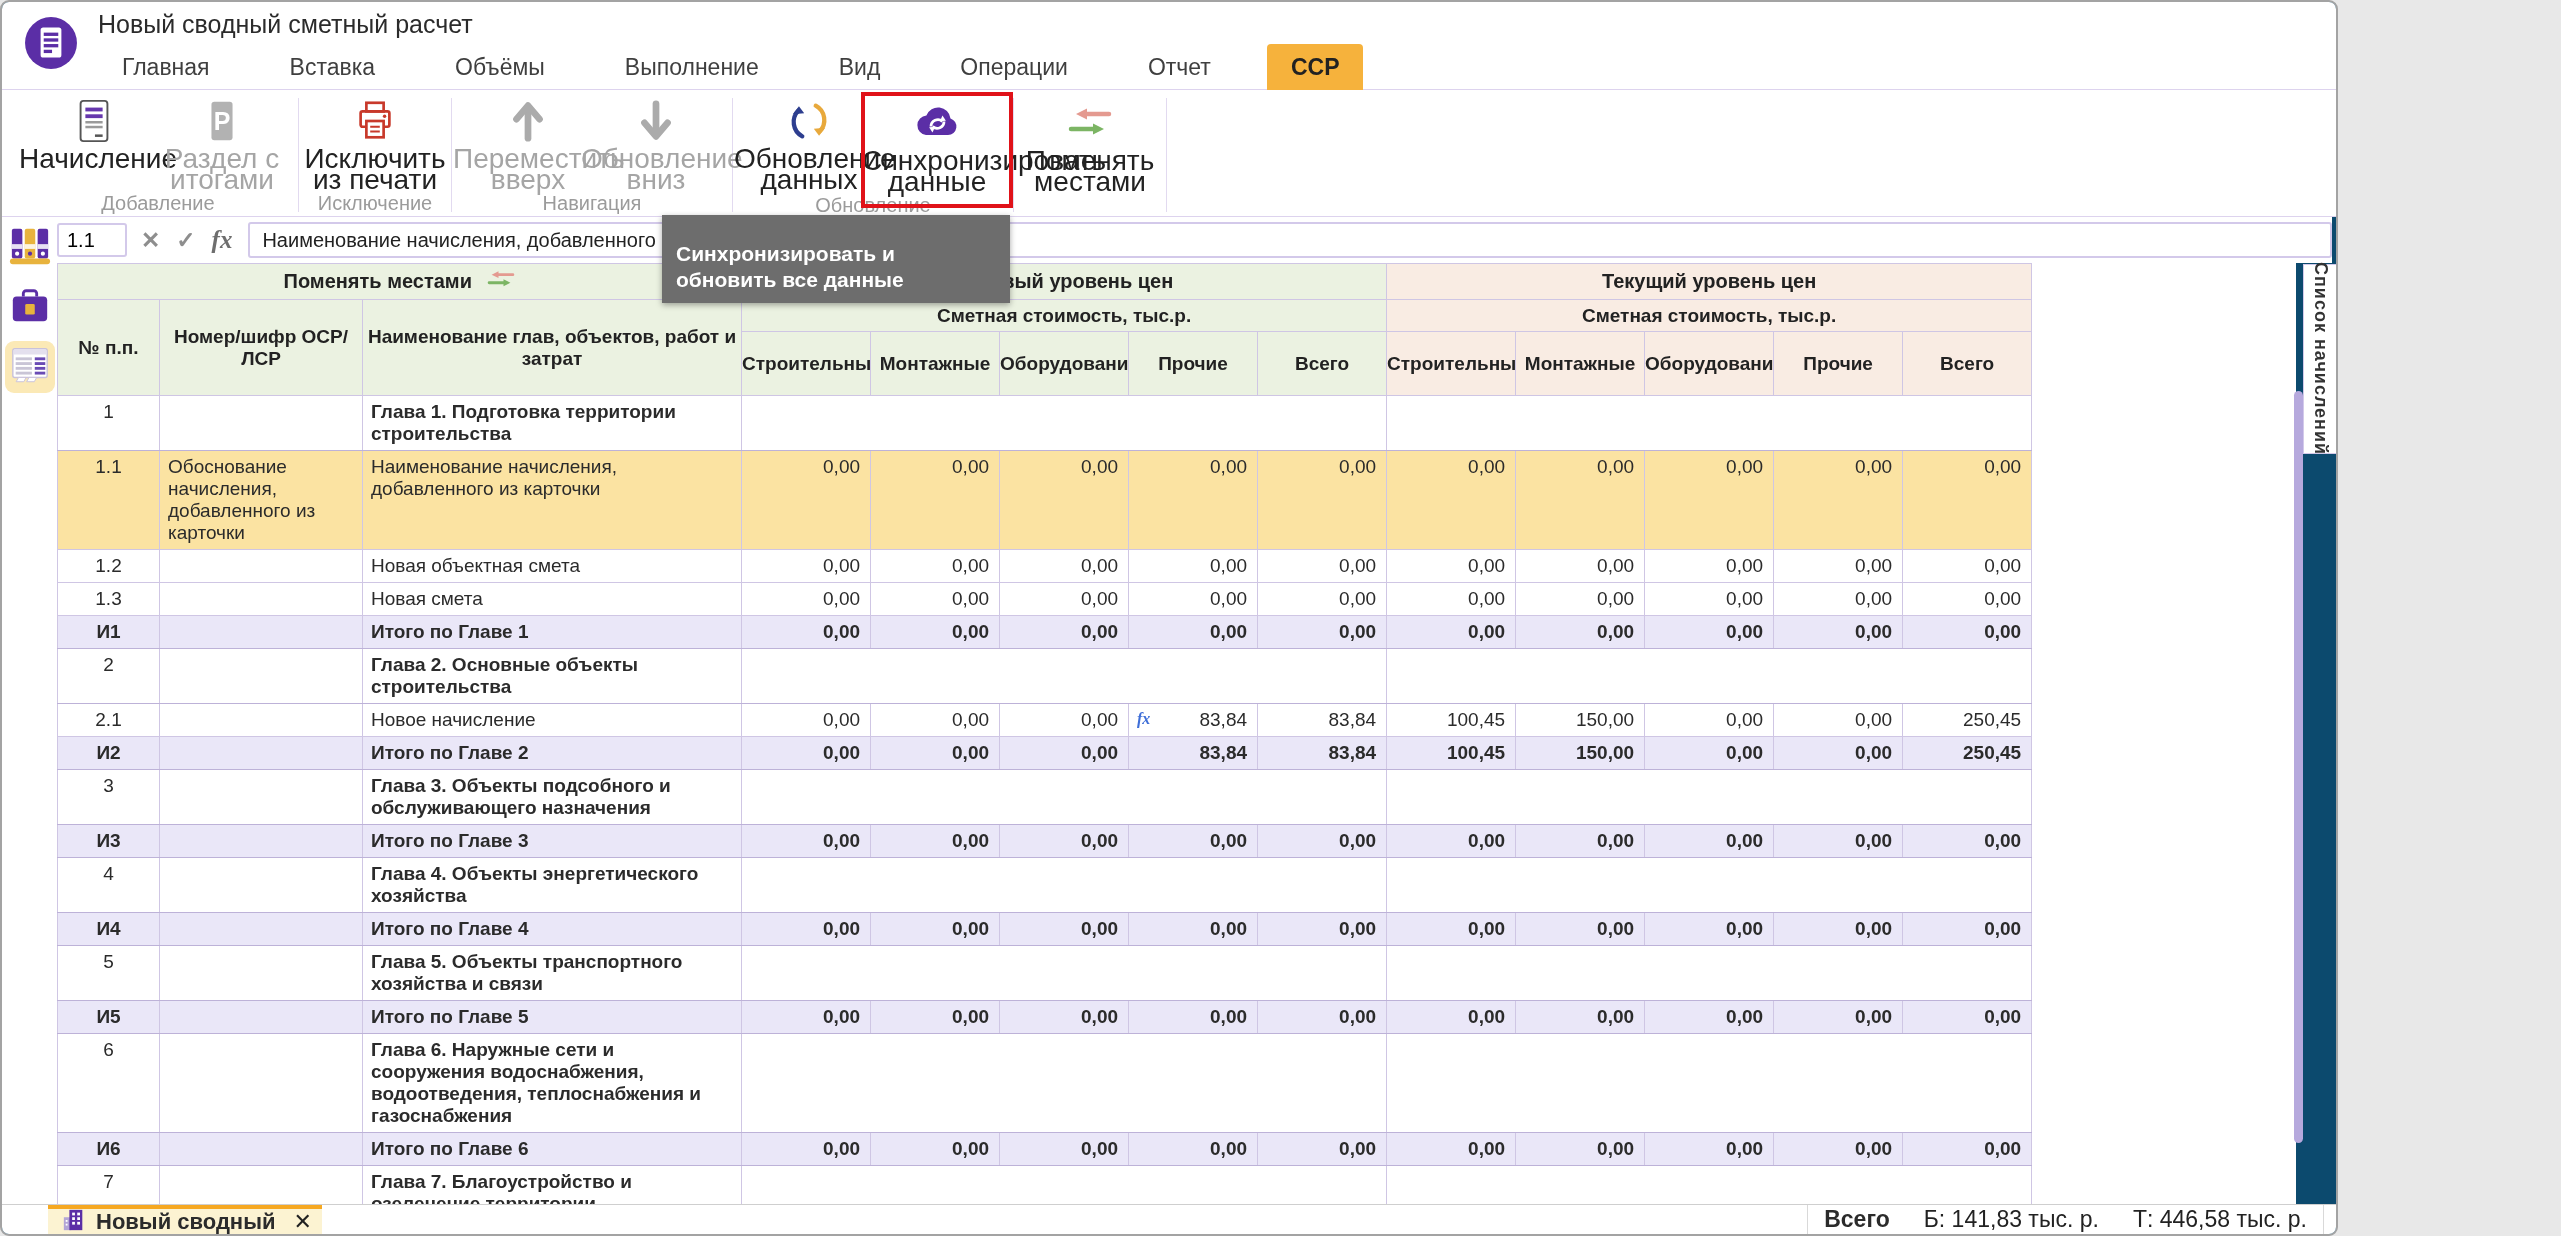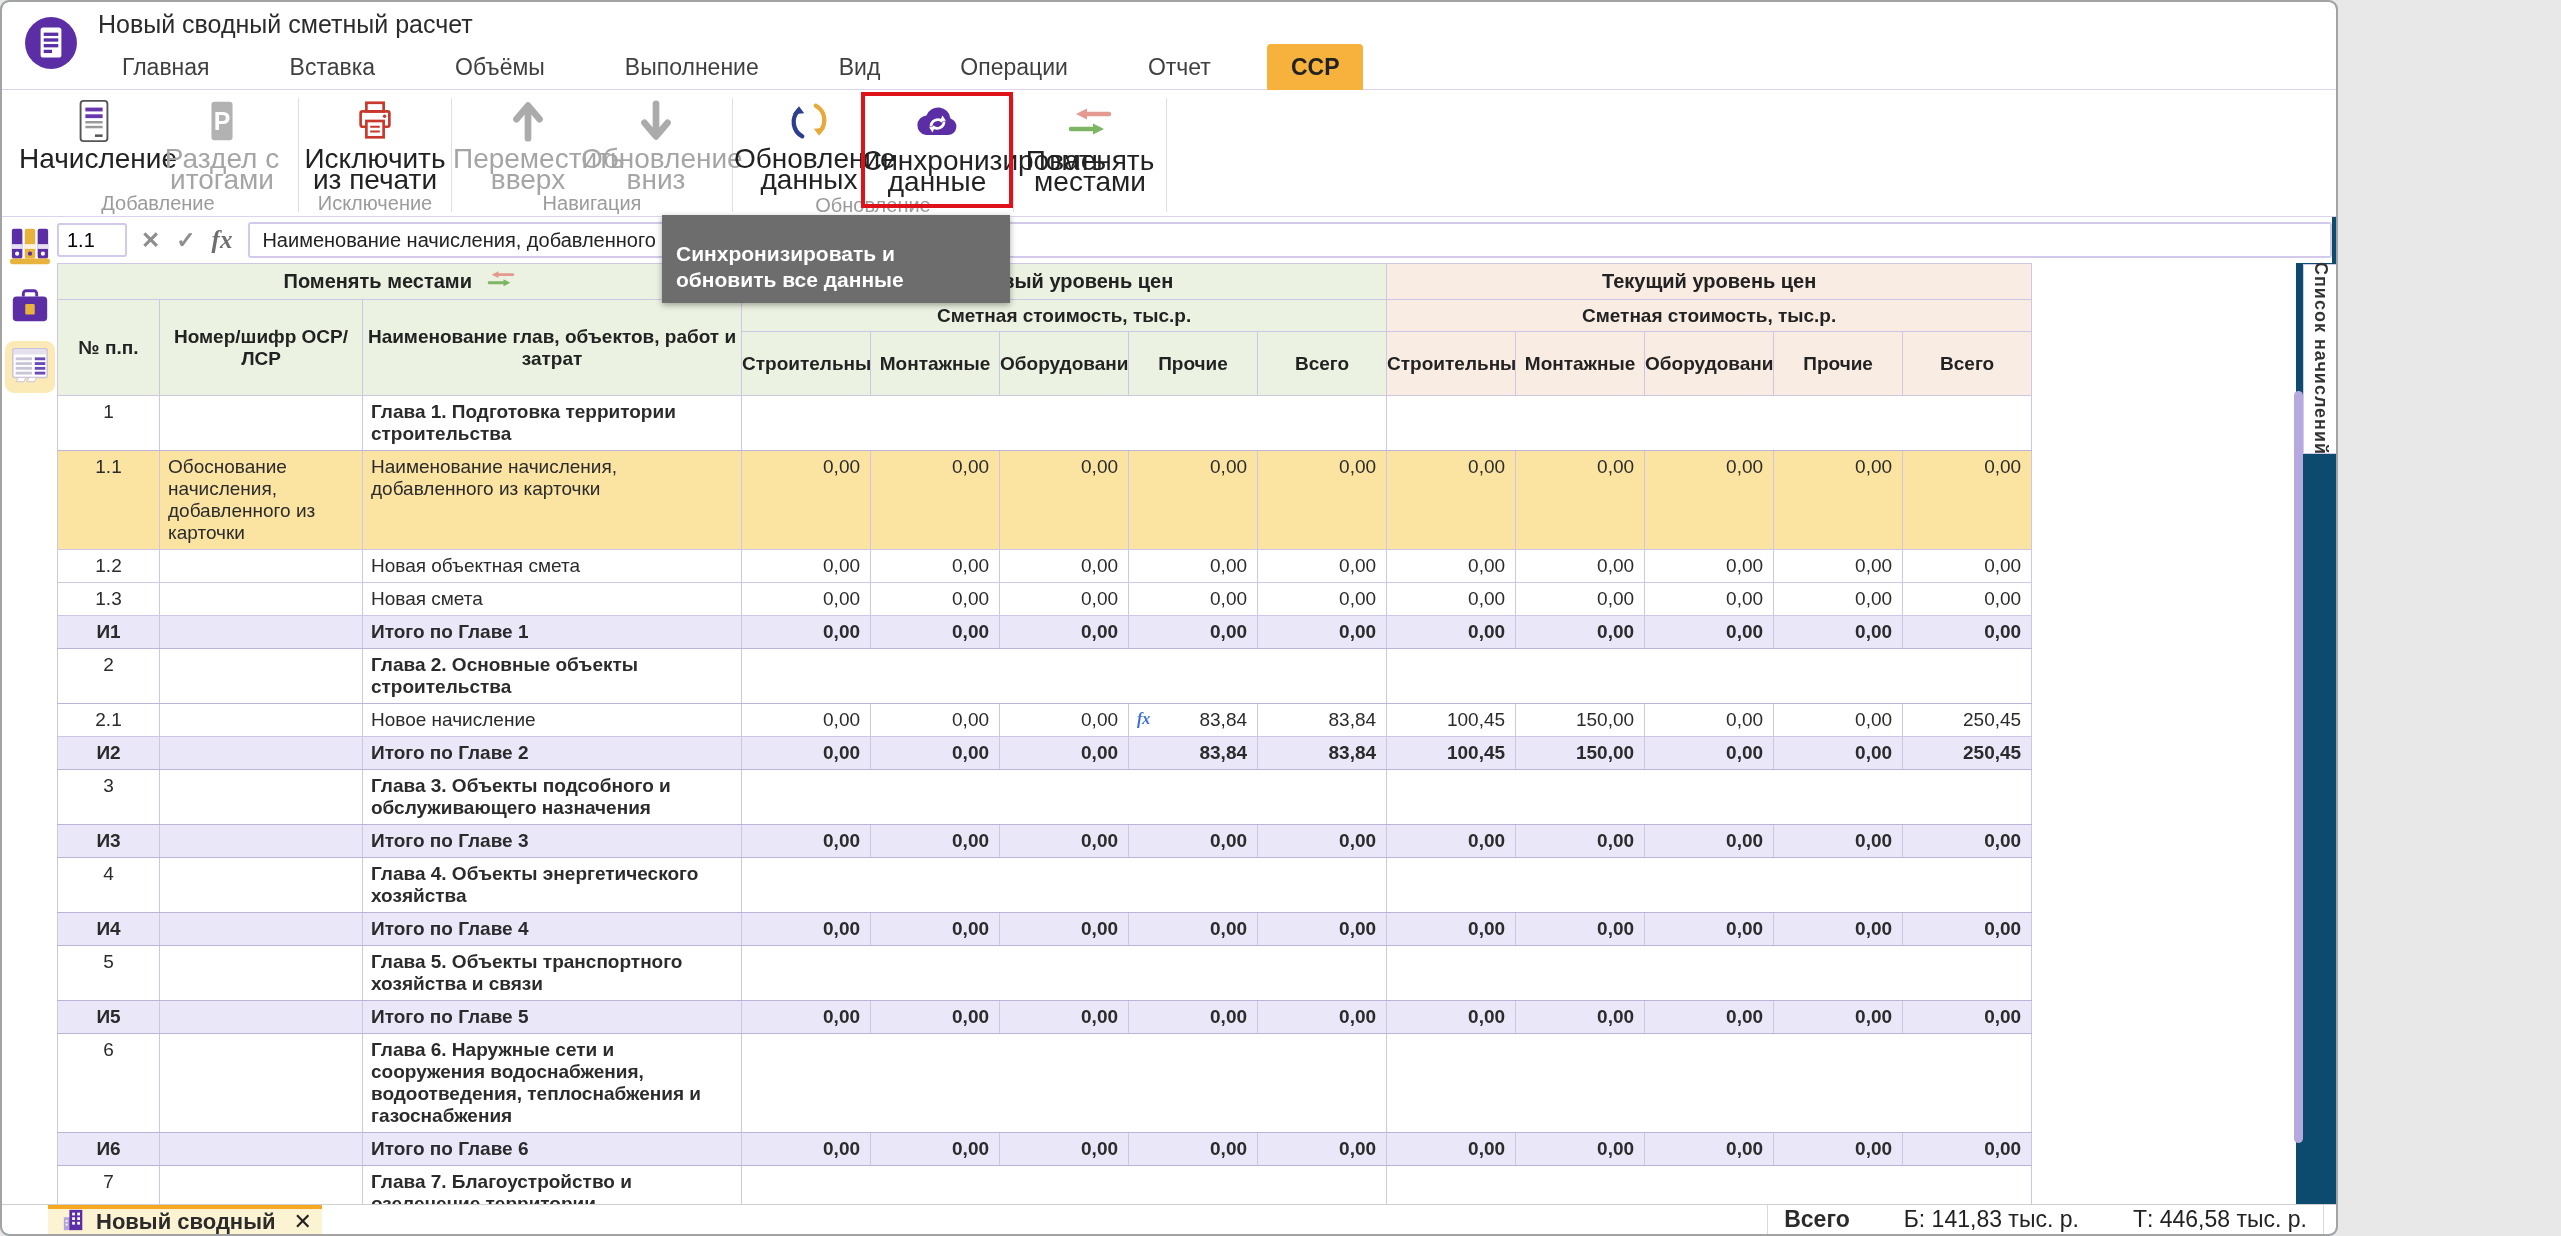--- a/index.html
+++ b/index.html
@@ -72,21 +72,21 @@
   .vtab span { writing-mode:vertical-rl; font-size:18px; font-weight:bold; color:#333; letter-spacing:1px; white-space:nowrap; }
   .vscroll { position:absolute; right:33px; top:389px; width:9px; height:752px; background:var(--scrollbar); border-radius:5px; cursor:pointer; }
 
   
   .status-bar { position:absolute; left:0; right:0; bottom:0; height:30px; background:#fff; border-top:1px solid #cfcfcf; display:flex; align-items:stretch; }
   .doc-tab { margin-left:46px; width:274px; background:var(--tab-yellow); border-top:4px solid var(--tab-orange); display:flex; align-items:center; padding:0 10px 0 14px; cursor:pointer; }
   .doc-tab .lbl { font-size:22px; font-weight:bold; color:#2b2b2b; margin:0 14px 0 10px; white-space:nowrap; overflow:hidden; }
   .doc-tab .close { font-size:22px; color:#222; cursor:pointer; }
   .totals { margin-left:auto; display:flex; align-items:center; border-left:1px solid #d9d9d9; border-right:1px solid #d9d9d9; padding:0 16px; margin-right:12px; gap:34px; }
   .totals .t-label { font-size:23px; font-weight:bold; }
-  .totals .t-val { font-size:23px; color:#222;margin-left:20px; }
+  .totals .t-val { font-size:23px; color:#222; }
 </style>
 </head>
 <body>
 
 <div class="screen" style="--amber: #f6b23c; --red: #e01219; --sel-yellow: #fbe3a2; --hdr-green: #ebf2e1; --hdr-pink: #f9ece3; --total-row: #eae7f8; --grid-line: #cfc6e4; --tooltip: #6d6d6d; --tab-yellow: #fcf3d2; --tab-orange: #f6a821; --scrollbar: #b6a9dd;">
 
   <div class="app-header">
     <span class="app-logo">
       <svg viewBox="0 0 52 52" width="54" height="54">
           <circle cx="26" cy="26" r="25" fill="#5b2ea6"></circle>

